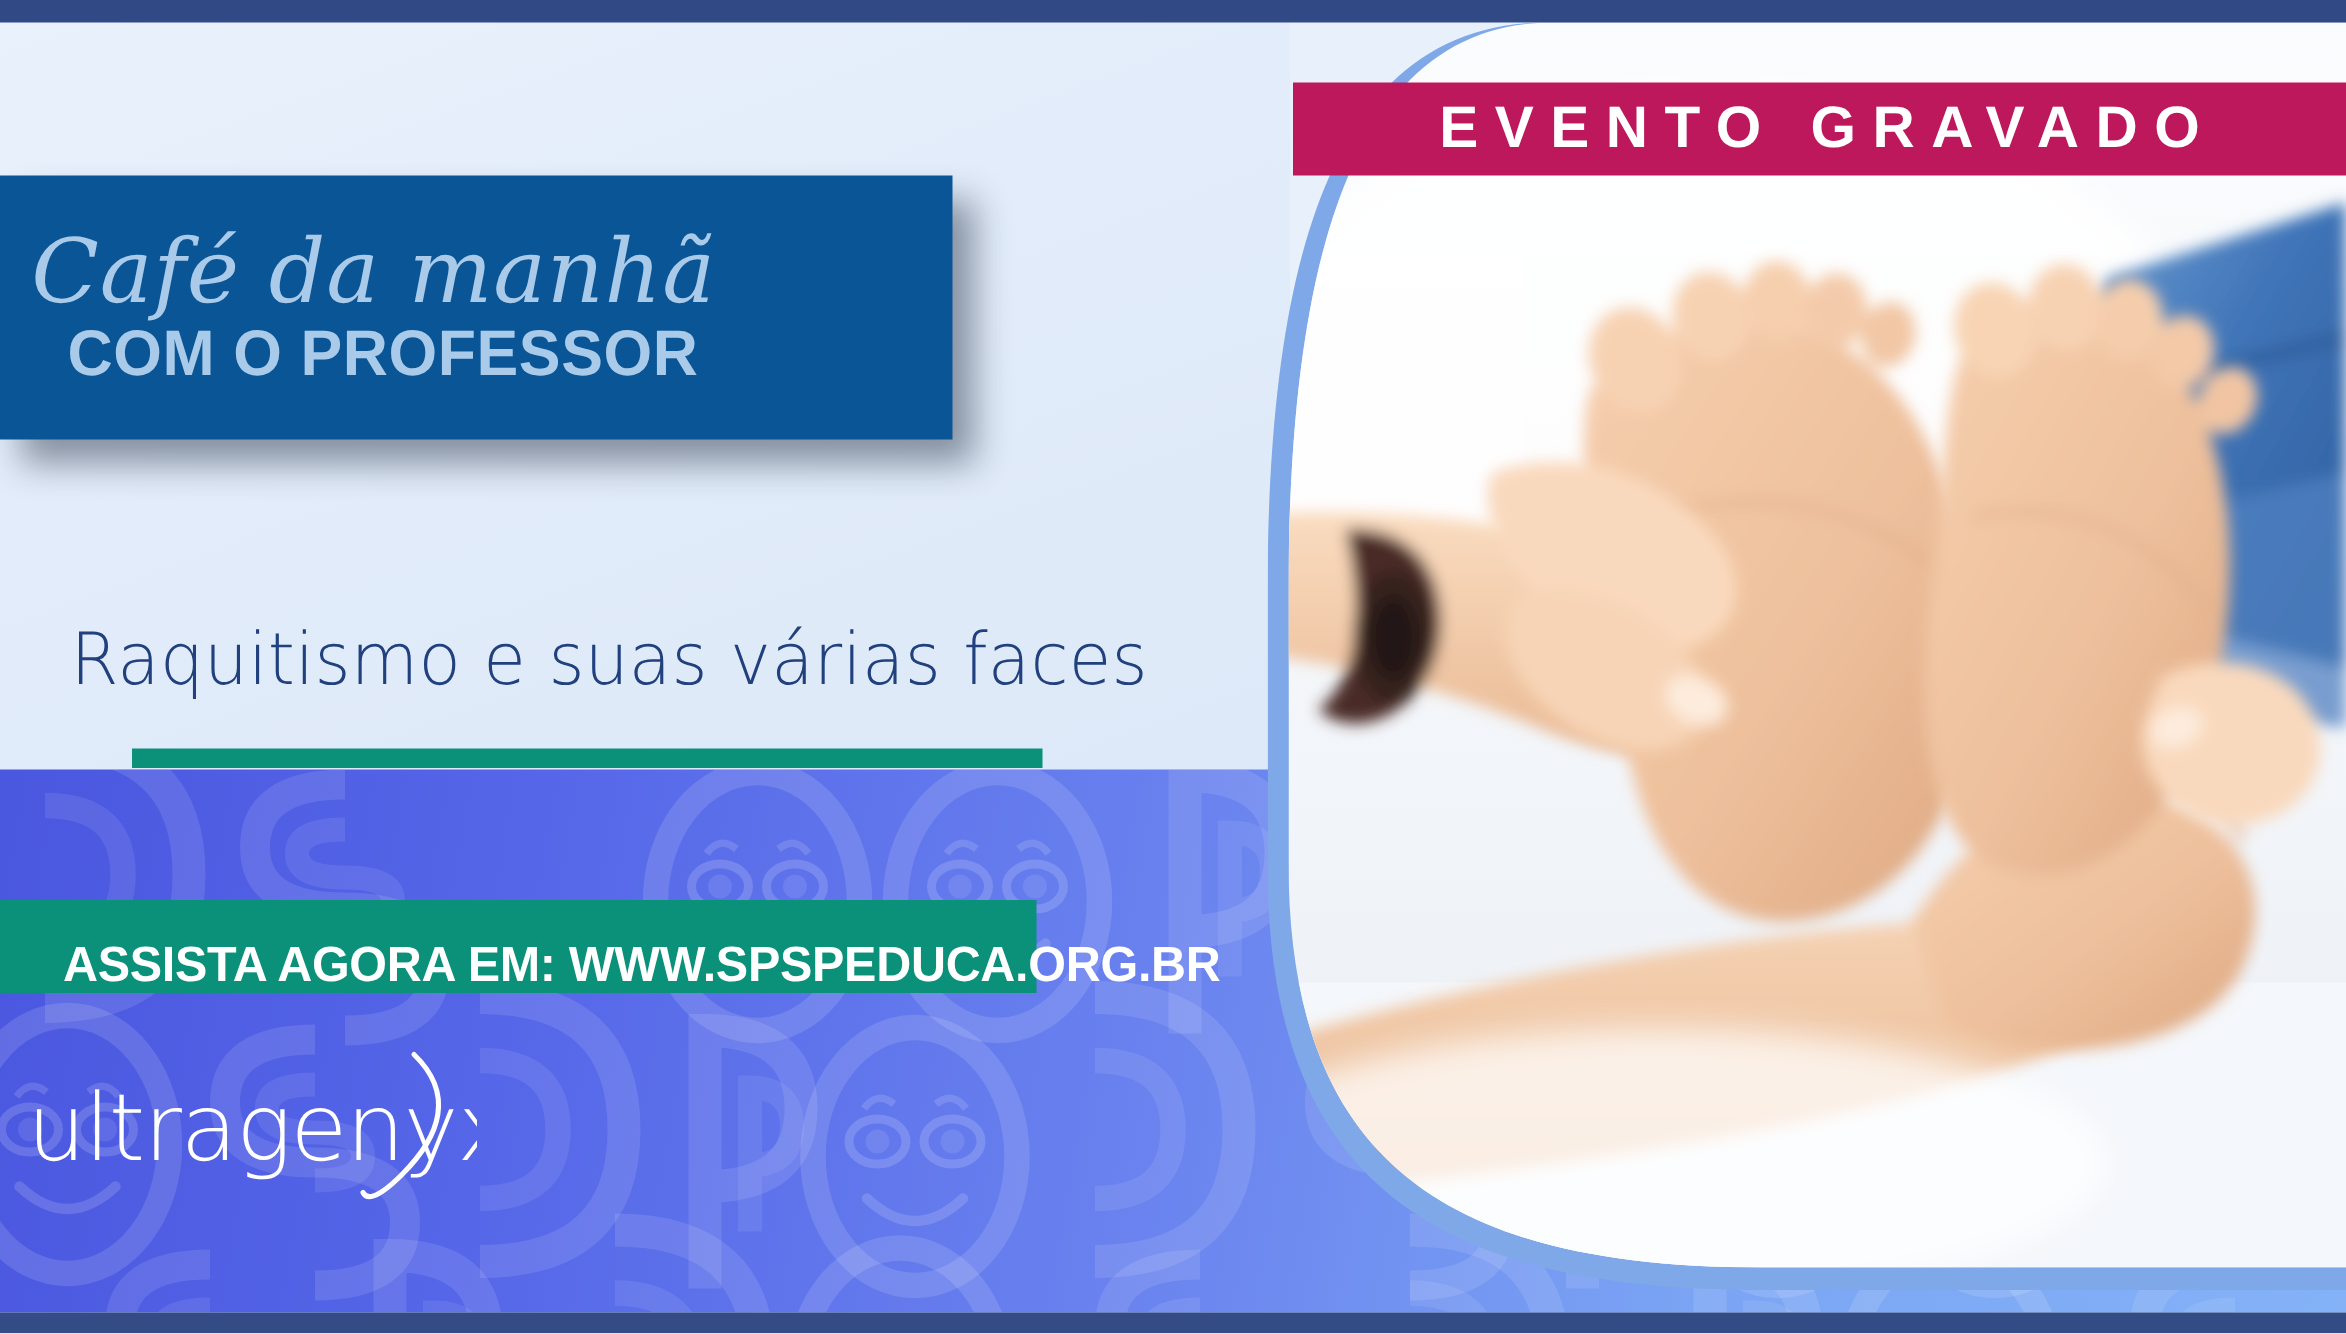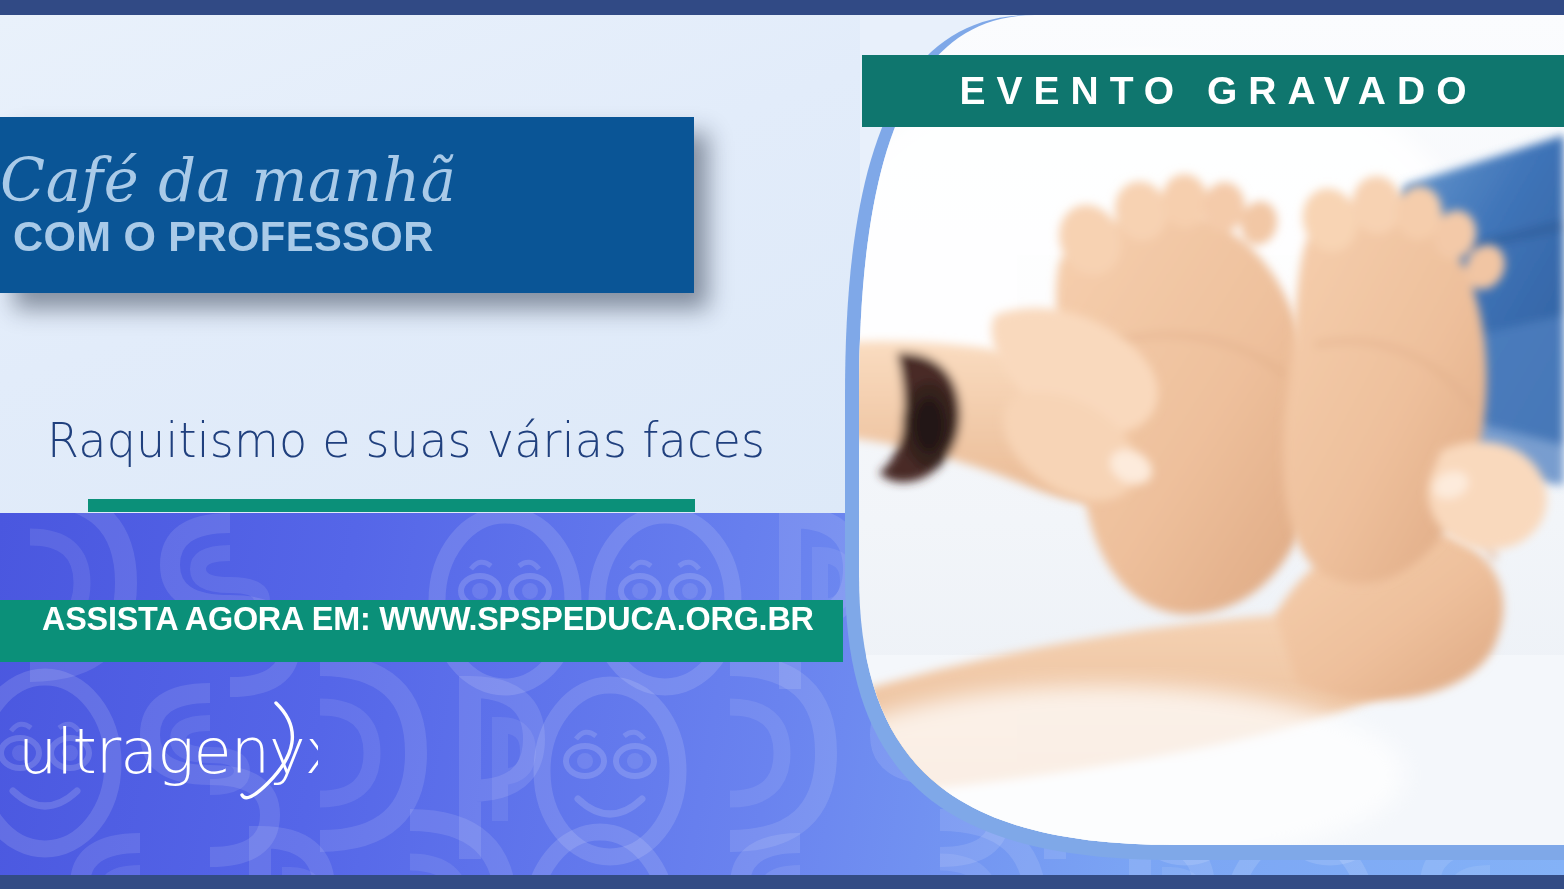--- a/index.html
+++ b/index.html
@@ -41,26 +41,26 @@
   .photo-wrap{
     position:absolute;left:845px;top:15px;width:719px;height:845px;
     z-index:20;overflow:hidden;
   }
   .photo-arc{
     position:absolute;left:0;top:0;width:719px;height:845px;
   }
 
   
   .title-card{
-    position:absolute;left:0;top:117px;width:694px;height:176px;
+    position:absolute;left:0;top:117px;width:635px;height:176px;
     background:#0a5596;
     box-shadow:14px 16px 22px rgba(20,30,50,.45);
     z-index:25;
     display:flex;flex-direction:column;justify-content:center;
-    align-items:flex-start;
+    align-items:center;
     padding-right:137px;box-sizing:border-box;
   }
   .title-script{
     color:#a9cae8;
     font-family:"DejaVu Serif",serif;
     font-style:italic;
     font-size:59px;
     font-weight:400;
     line-height:1.02;
     letter-spacing:.5px;
@@ -92,40 +92,40 @@
     transform:scaleX(.96);
     transform-origin:left center;
   }
   .subtitle-rule{
     position:absolute;left:88px;top:499px;width:607px;height:13px;
     background:#0b9079;z-index:26;
   }
 
   
   .cta-band{
-    position:absolute;left:0;top:600px;width:843px;height:62px;
+    position:absolute;left:0;top:600px;width:691px;height:62px;
     background:#0b9079;z-index:30;
-    display:flex;align-items:flex-start;
+    display:flex;align-items:flex-end;
   }
   .cta-text{
     color:#ffffff;
     font-family:"Liberation Sans",sans-serif;
     font-weight:700;
     font-size:33px;
     letter-spacing:-.2px;
     margin-left:42px;
     white-space:nowrap;
     transform:scaleX(.98);
     transform-origin:left center;
   }
 
   
   .rec-band{
-    position:absolute;left:862px;top:55px;width:702px;height:72px;
-    background:#0f766e;z-index:32;
+    position:absolute;left:862px;top:55px;width:702px;height:62px;
+    background:#be185d;z-index:32;
     display:flex;align-items:center;justify-content:center;
   }
   .rec-text{
     color:#ffffff;
     font-family:"Liberation Sans",sans-serif;
     font-weight:700;
     font-size:39px;
     letter-spacing:11px;
     padding-left:11px;
     white-space:nowrap;

